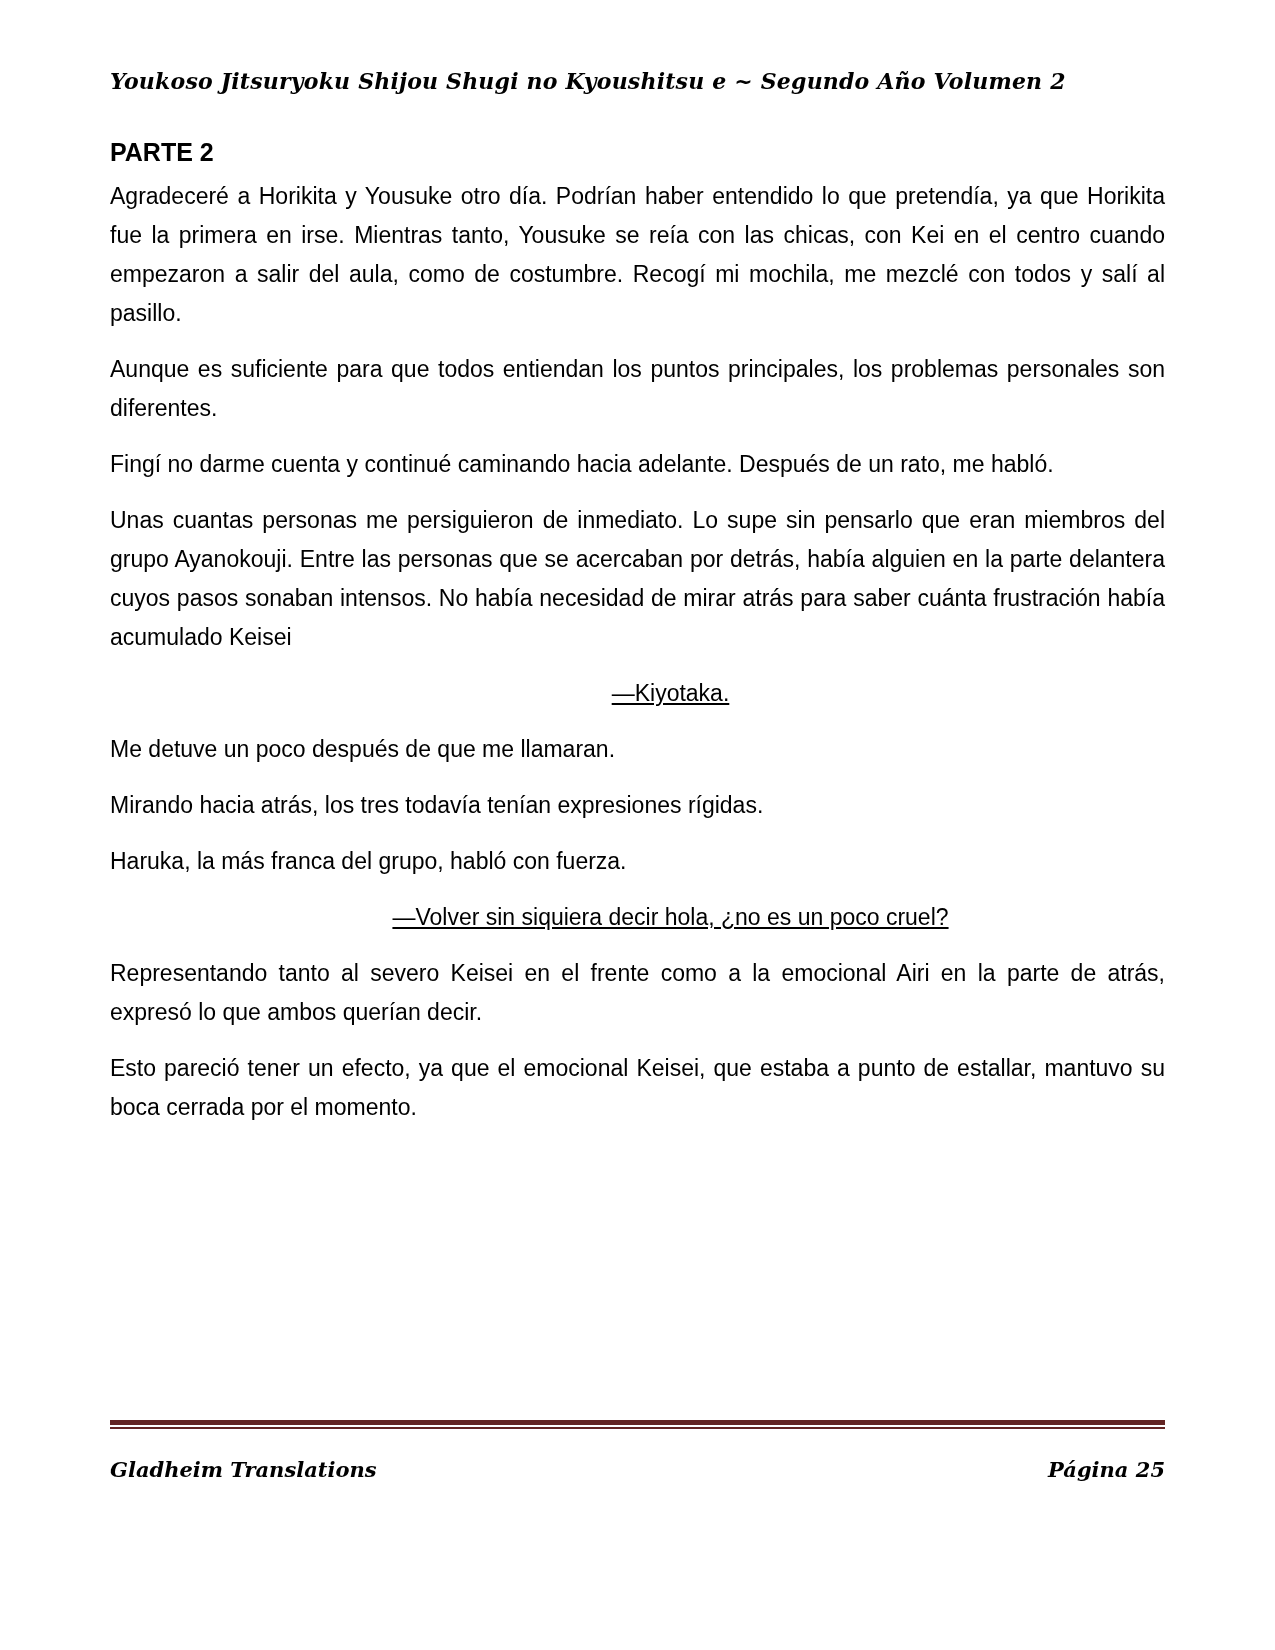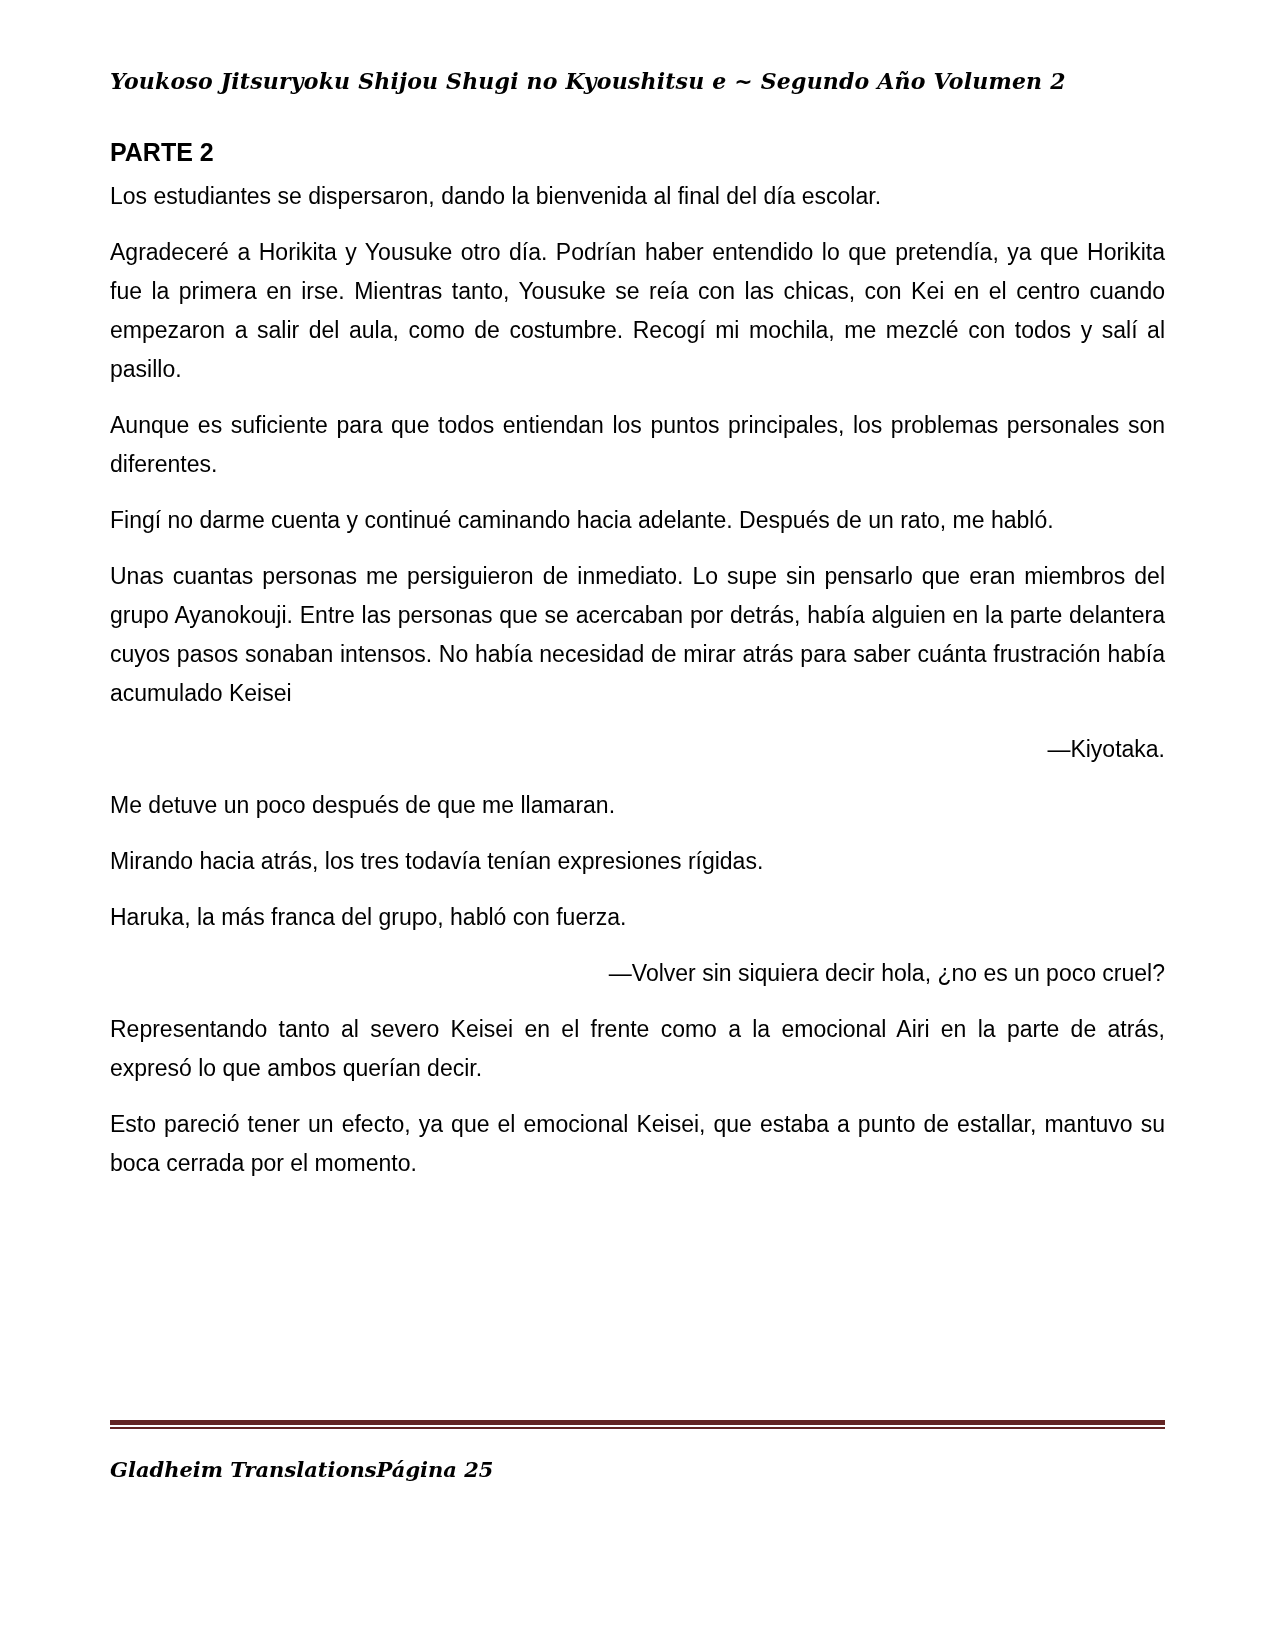--- a/index.html
+++ b/index.html
@@ -41,59 +41,59 @@
     font-size: 25px;
     margin: 0 0 10px 0;
     font-family: "Liberation Sans", sans-serif;
   }
   .para {
     margin: 0 0 17px 0;
     line-height: 39px;
     text-align: justify;
   }
   .para.dialogue {
-    text-align: right;
+    text-align: center;
     text-indent: 66px;
+    text-decoration: underline;
   }
   .page-footer {
     position: absolute;
     top: 1420px;
     left: 110px;
     right: 110px;
   }
   .footer-rule {
     height: 2px;
     border-top: 5px solid #632423;
     border-bottom: 2px solid #632423;
     margin-bottom: 8px;
   }
   .footer-row {
     display: flex;
-    justify-content: flex-start;
+    justify-content: space-between;
     align-items: baseline;
     font-family: "DejaVu Serif", serif;
     font-style: italic;
     font-weight: bold;
     font-size: 21px;
     color: #000000;
     margin-top: 28px;
   }
 </style>
 </head>
 <body>
 
 <div class="page">
 
   <div class="page-header">Youkoso Jitsuryoku Shijou Shugi no Kyoushitsu e ~ Segundo Año Volumen 2</div>
 
   <div class="content">
 
     <h1 class="section-heading">PARTE 2</h1>
 
-    <p class="para">Los estudiantes se dispersaron, dando la bienvenida al final del día escolar.</p>
     <p class="para">Agradeceré a Horikita y Yousuke otro día. Podrían haber entendido lo que pretendía, ya que Horikita fue la primera en irse. Mientras tanto, Yousuke se reía con las chicas, con Kei en el centro cuando empezaron a salir del aula, como de costumbre. Recogí mi mochila, me mezclé con todos y salí al pasillo.</p>
     <p class="para">Aunque es suficiente para que todos entiendan los puntos principales, los problemas personales son diferentes.</p>
     <p class="para">Fingí no darme cuenta y continué caminando hacia adelante. Después de un rato, me habló.</p>
     <p class="para">Unas cuantas personas me persiguieron de inmediato. Lo supe sin pensarlo que eran miembros del grupo Ayanokouji. Entre las personas que se acercaban por detrás, había alguien en la parte delantera cuyos pasos sonaban intensos. No había necesidad de mirar atrás para saber cuánta frustración había acumulado Keisei</p>
     <p class="para dialogue">—Kiyotaka.</p>
     <p class="para">Me detuve un poco después de que me llamaran.</p>
     <p class="para">Mirando hacia atrás, los tres todavía tenían expresiones rígidas.</p>
     <p class="para">Haruka, la más franca del grupo, habló con fuerza.</p>
     <p class="para dialogue">—Volver sin siquiera decir hola, ¿no es un poco cruel?</p>
     <p class="para">Representando tanto al severo Keisei en el frente como a la emocional Airi en la parte de atrás, expresó lo que ambos querían decir.</p>

